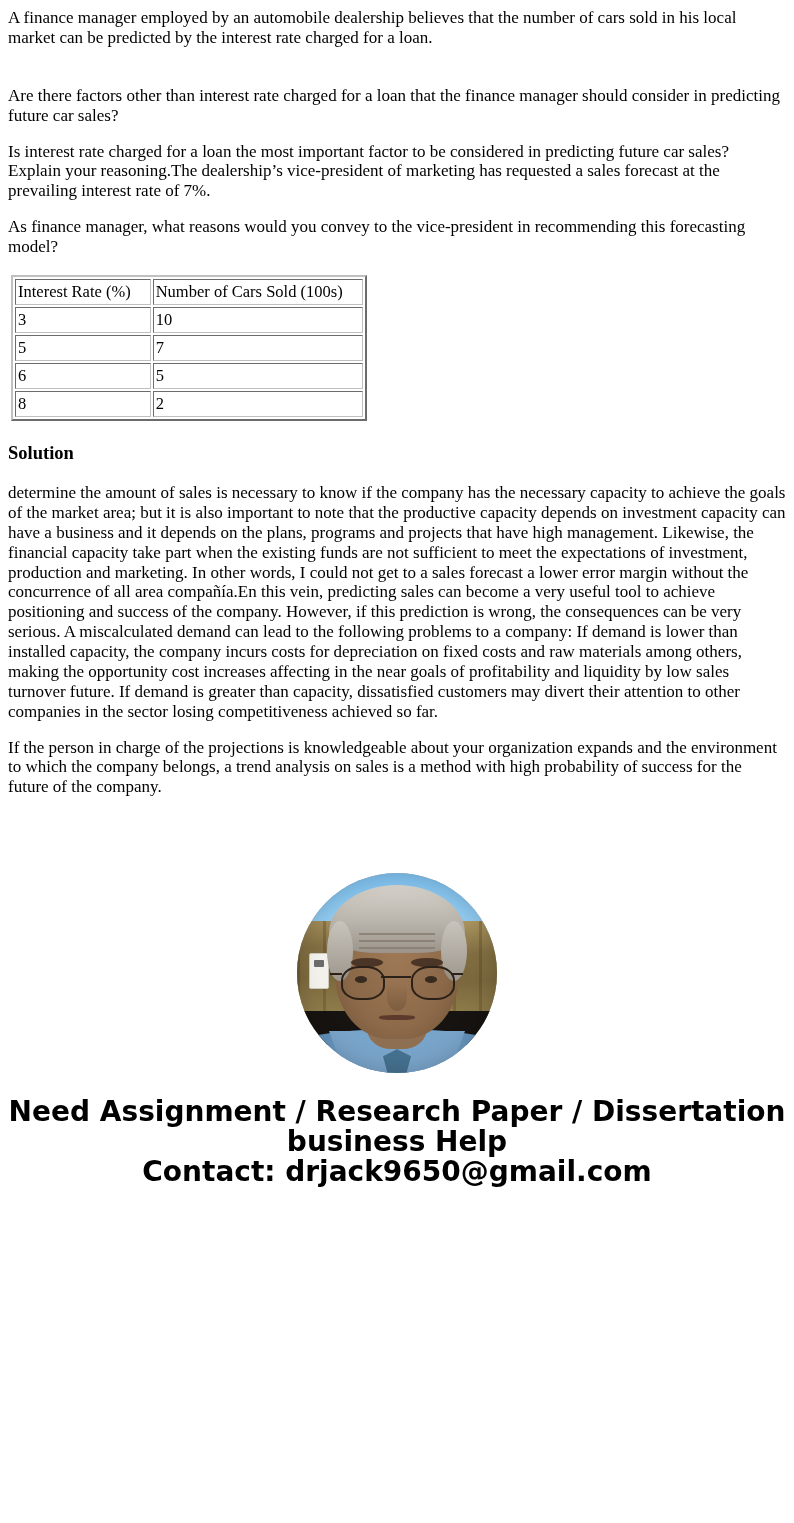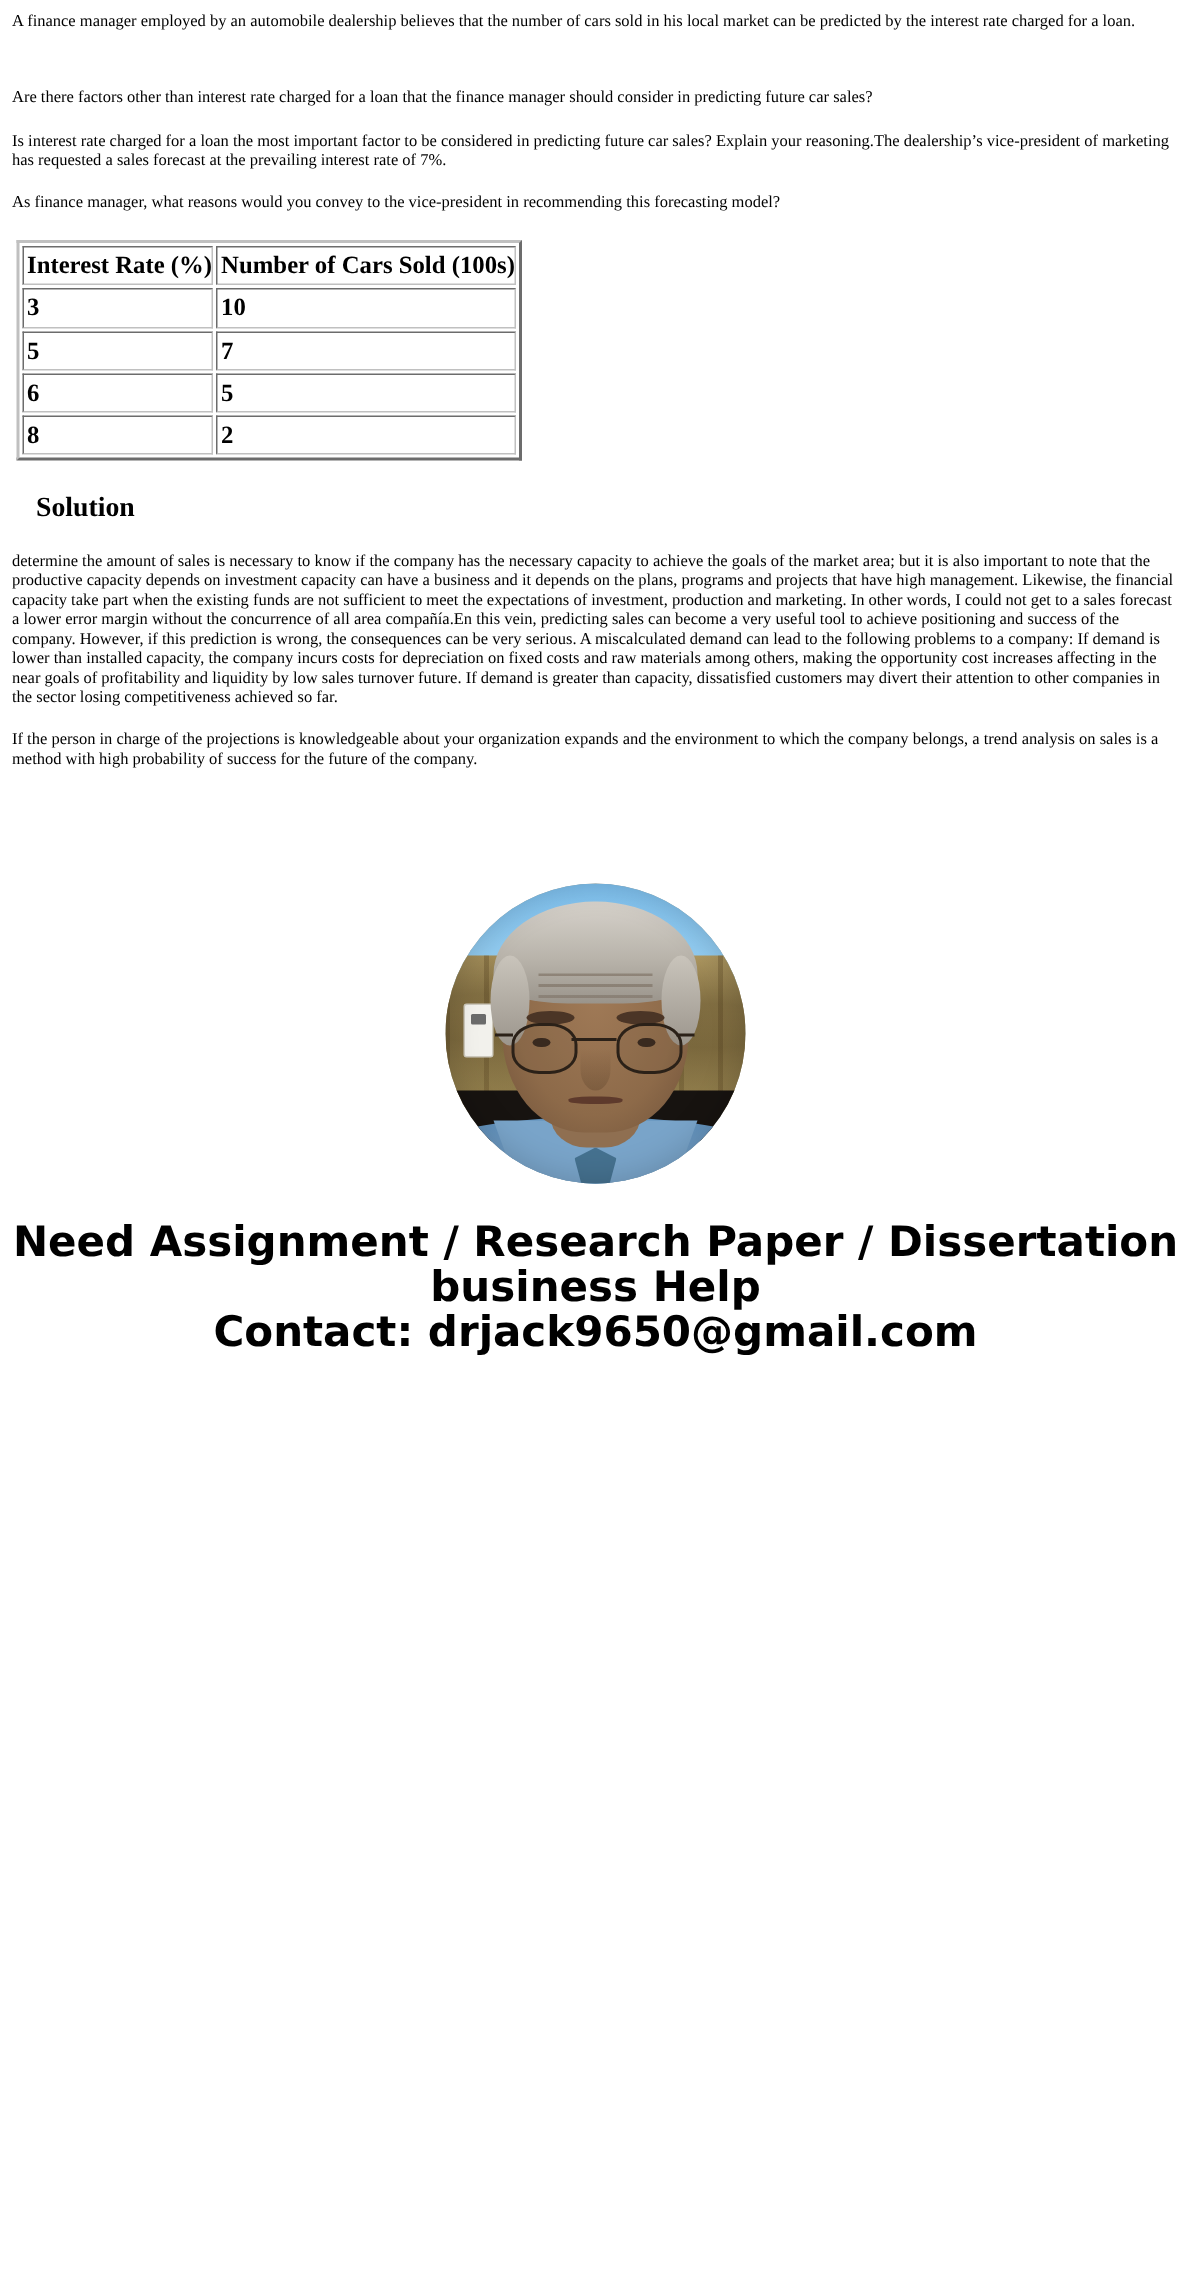--- a/index.html
+++ b/index.html
@@ -19,49 +19,49 @@
     position: relative;
     width: 794px;
     min-height: 1523px;
     padding: 0;
     box-sizing: border-box;
   }
   .doc-body {
     padding: 8px 8px 0 8px;
   }
   p.para {
-    font-size: 11px;
+    font-size: 17px;
     line-height: 1.17;
     margin: 0 0 16px 0;
     text-align: left;
   }
   p.para.spacer-after {
     margin-bottom: 38px;
   }
   h3.solution-heading {
     font-size: 18.5px;
     font-weight: bold;
-    margin: 22px 0 18px 16px;
+    margin: 22px 0 18px 0;
     line-height: 1.17;
   }
   
   table.data-table {
     border-collapse: separate;
     border-spacing: 2px;
     border: 2px outset #c0c0c0;
     margin: 18px 0 22px 3px;
     font-size: 16.5px;
     background: #ffffff;
   }
   table.data-table td {
     border: 1px inset #c0c0c0;
-    padding: 1px 0 2px 2px;
+    padding: 1px 19px 2px 2px;
     vertical-align: top;
     text-align: left;
-    font-weight: bold;
+    font-weight: normal;
     line-height: 1.28;
     white-space: nowrap;
   }
   table.data-table td.col-rate   { width: 108px; }
   table.data-table td.col-sold   { width: 178px; }
 
   
   .portrait-wrap {
     margin-top: 76px;
     display: flex;

